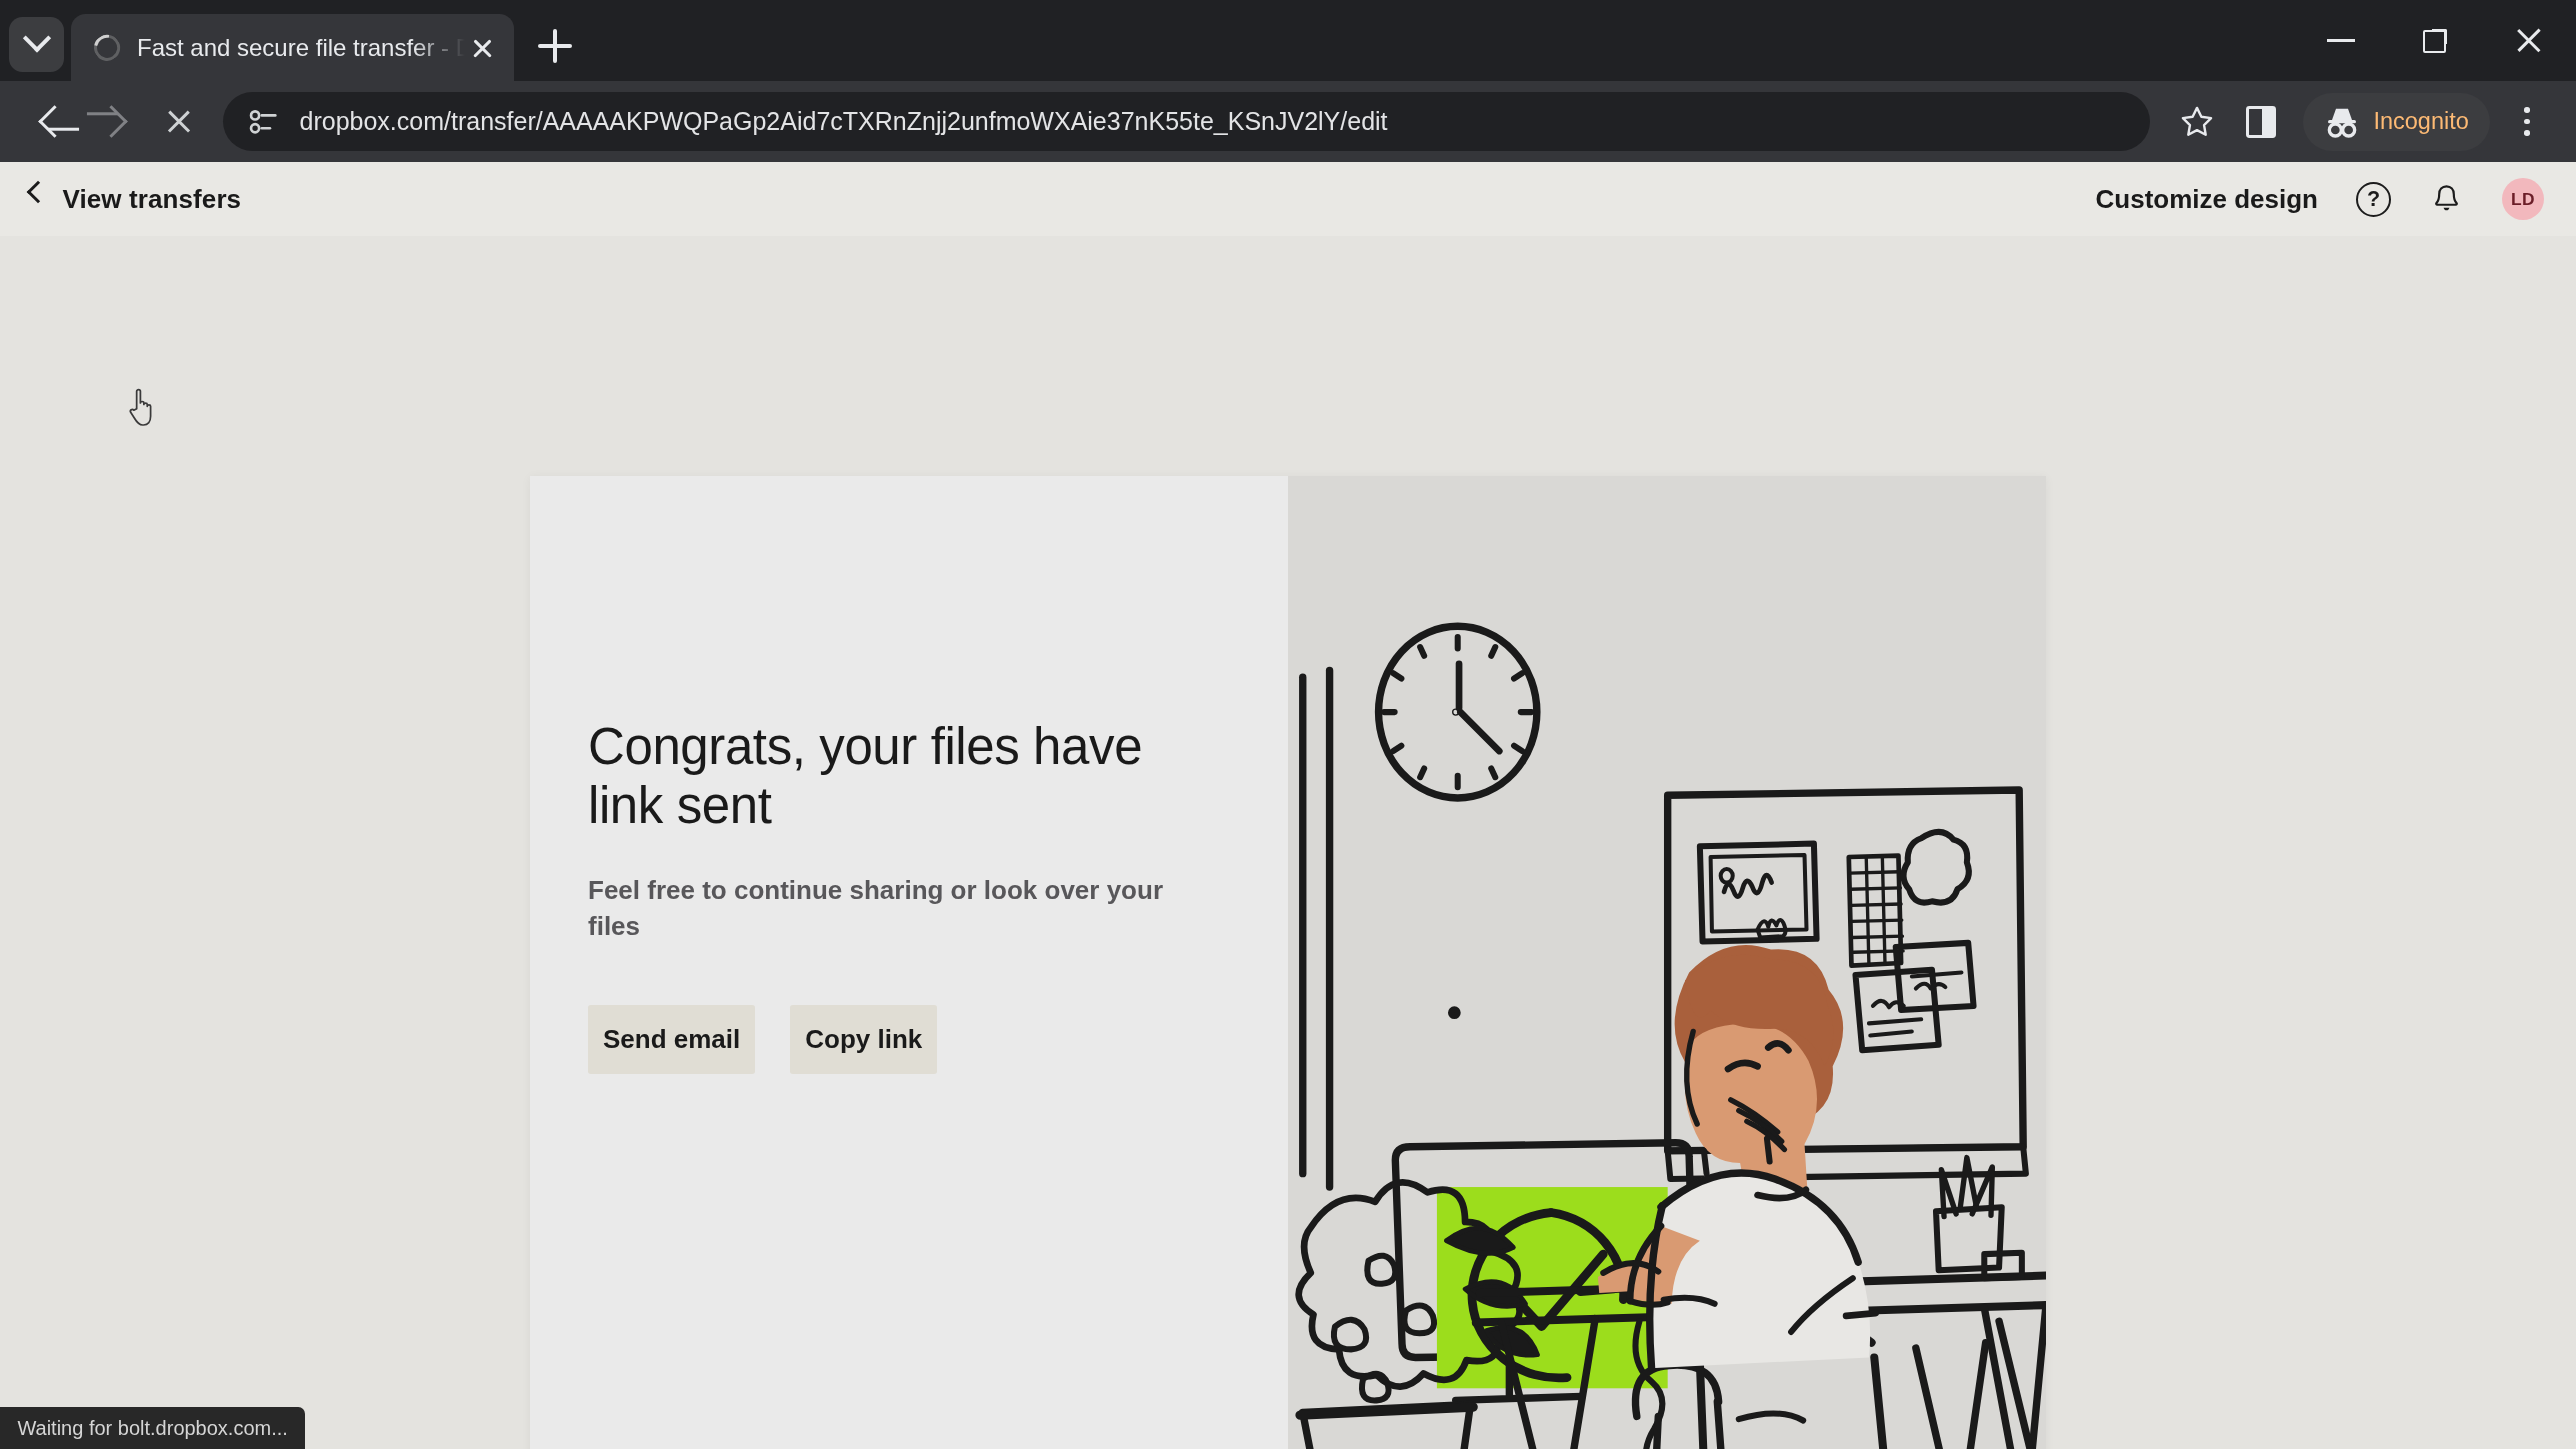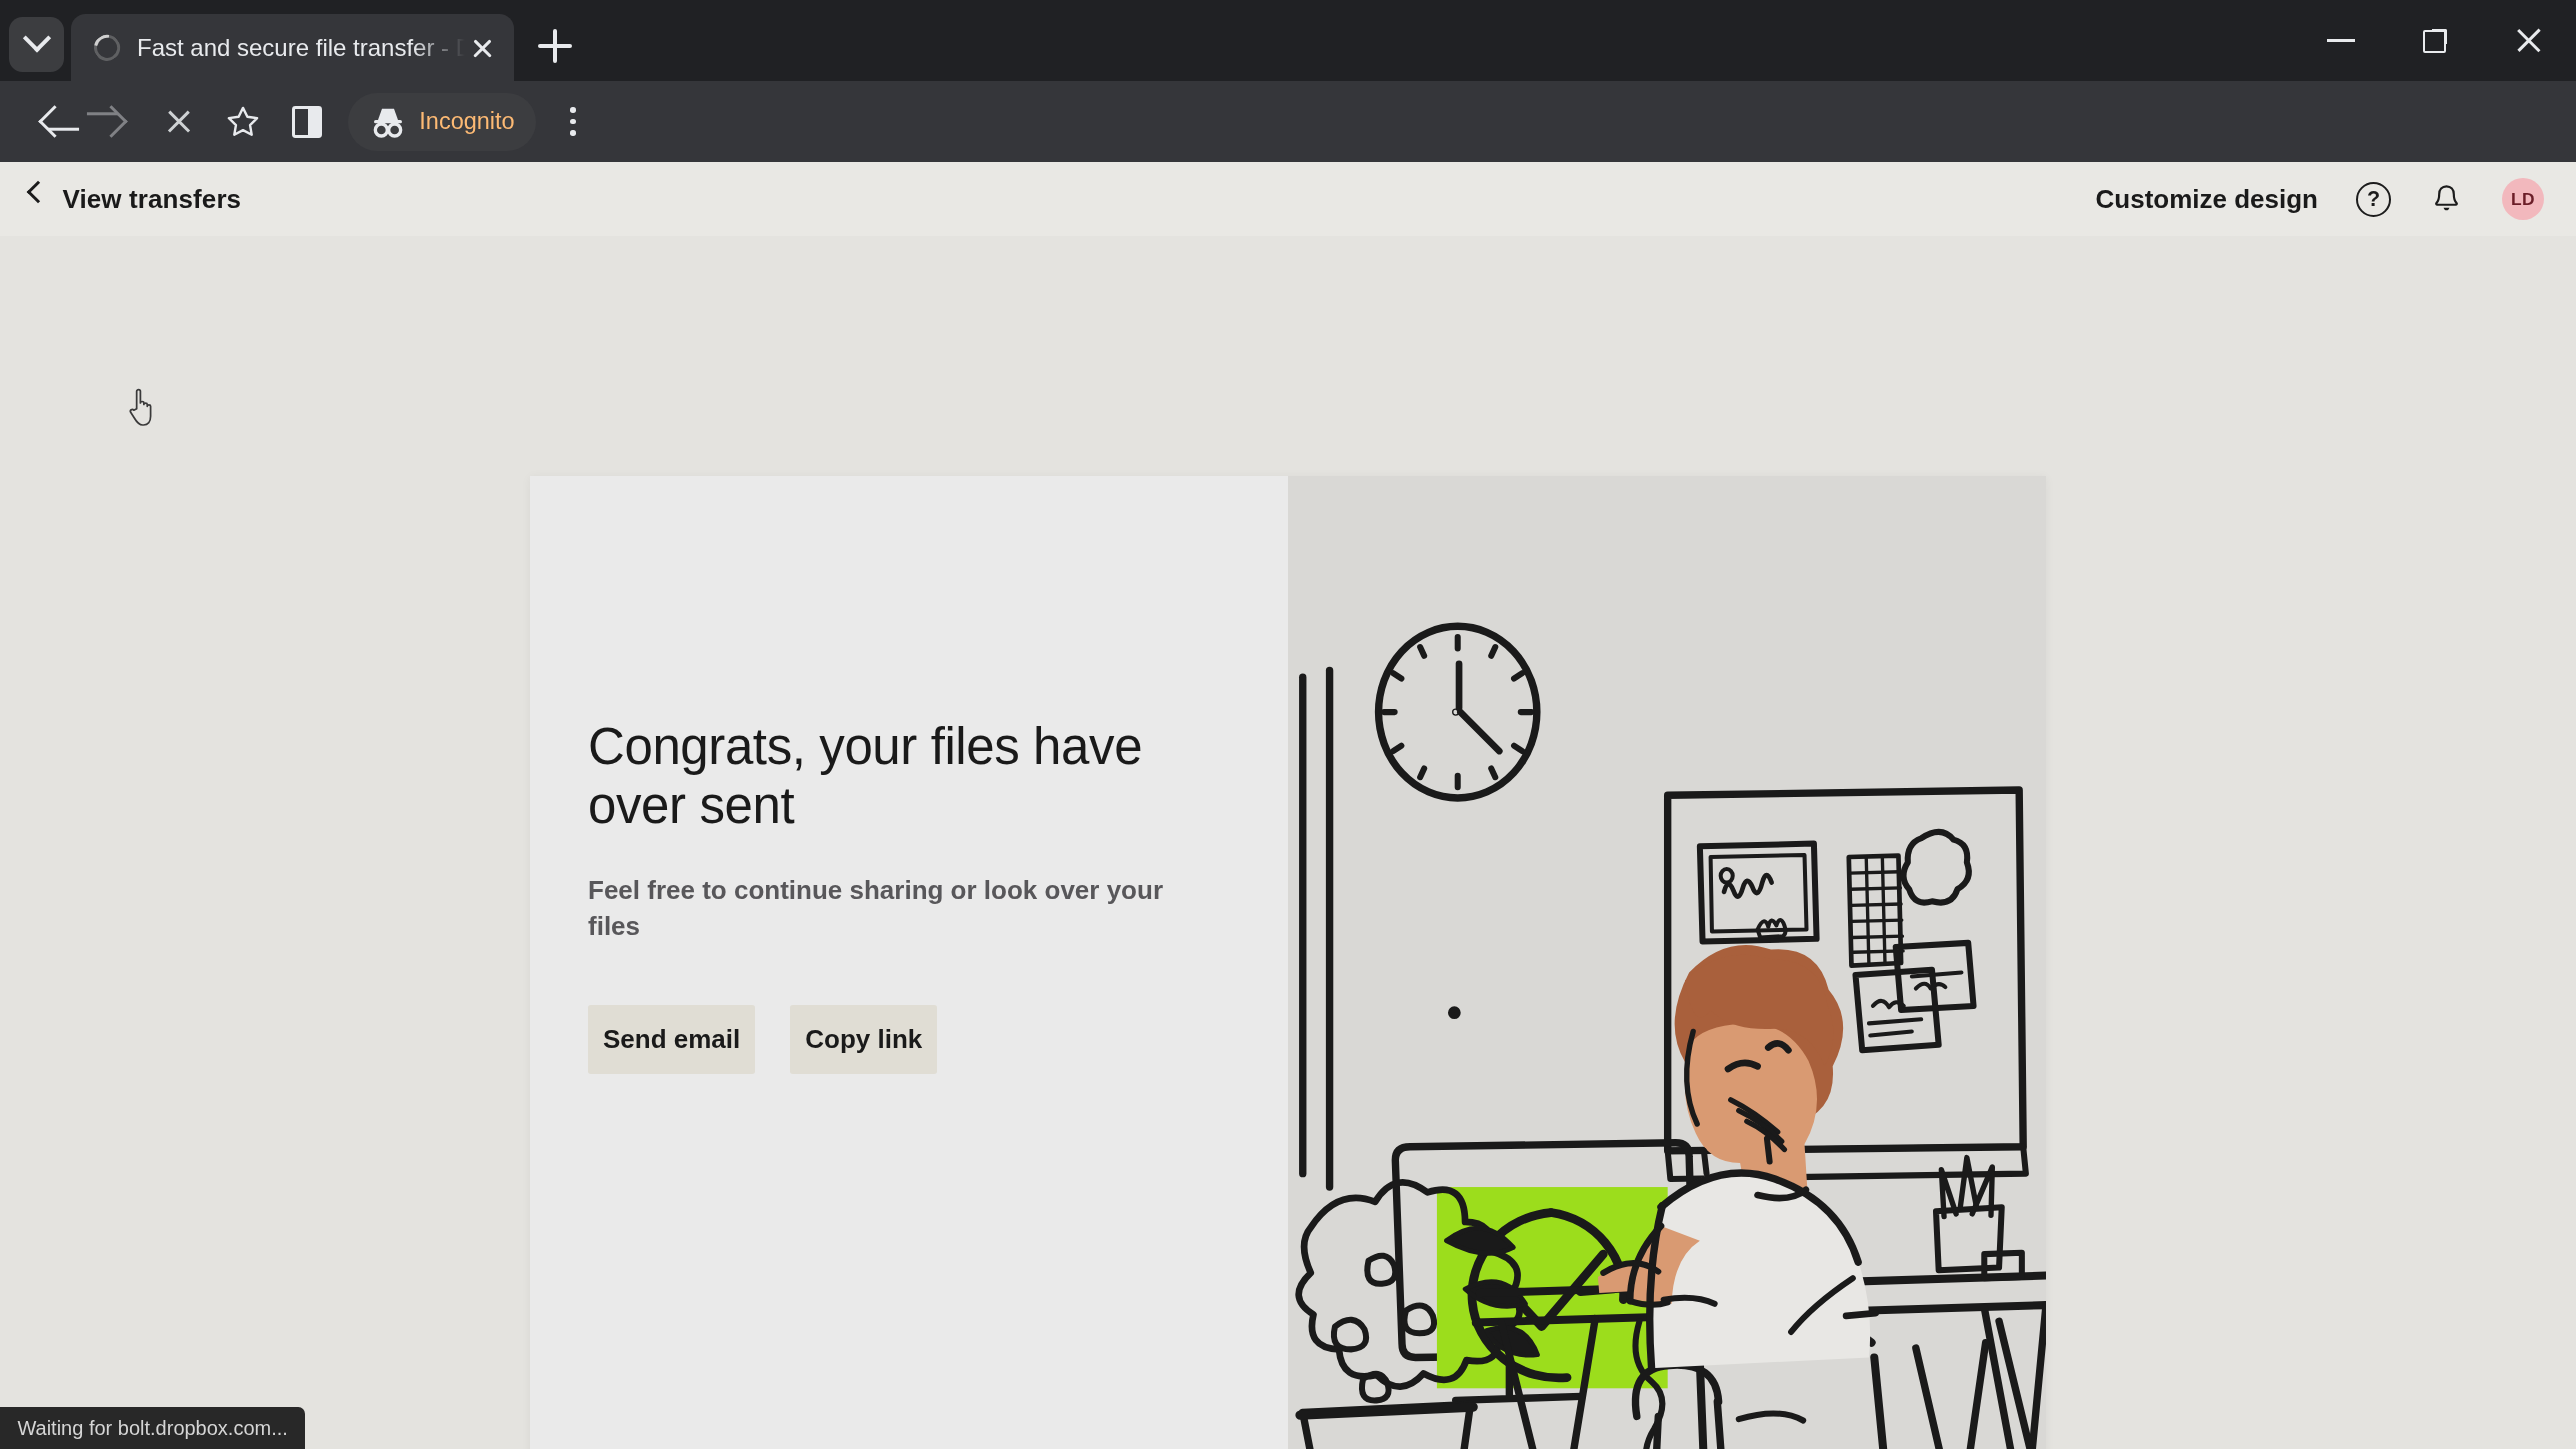--- a/index.html
+++ b/index.html
@@ -307,20 +307,31 @@
     <div class="navbtn">
       <span class="arrow-left"></span>
     </div>
     <div class="navbtn">
       <span class="arrow-right"></span>
     </div>
     <div class="navbtn">
       <span class="stop-x"></span>
     </div>
 
+    <div class="omnibox">
+      <span class="site-icon">
+        <svg viewBox="0 0 46 46" width="31" height="31" aria-hidden="true">
+          <circle cx="12" cy="14" r="6" fill="none" stroke="#cfd2d4" stroke-width="4"></circle>
+          <line x1="22" y1="14" x2="42" y2="14" stroke="#cfd2d4" stroke-width="4" stroke-linecap="round"></line>
+          <circle cx="12" cy="33" r="6" fill="none" stroke="#cfd2d4" stroke-width="4"></circle>
+          <line x1="22" y1="33" x2="34" y2="33" stroke="#cfd2d4" stroke-width="4" stroke-linecap="round"></line>
+        </svg>
+      </span>
+      <span class="url-text">dropbox.com/transfer/AAAAAKPWQPaGp2Aid7cTXRnZnjj2unfmoWXAie37nK55te_KSnJV2lY/edit</span>
+    </div>
 
     <div class="tb-icon">
       <svg width="36" height="36" viewBox="0 0 24 24">
         <path d="M12 2.6l2.9 5.9 6.5.95-4.7 4.6 1.1 6.45L12 17.45 6.2 20.5l1.1-6.45-4.7-4.6 6.5-.95z" fill="none" stroke="#e8eaed" stroke-width="1.6" stroke-linejoin="round"></path>
       </svg>
     </div>
 
     <div class="tb-icon">
       <span class="sidepanel"></span>
     </div>
@@ -363,21 +374,21 @@
       </div>
     </div>
 
     <svg class="cursor" viewBox="0 0 60 72">
       <path d="M16 40V14c0-3.3 5.6-3.3 5.6 0v17.5c0-3 5.2-3 5.2 0v2.2c0-2.9 5.1-2.9 5.1 0v2.8c0-2.8 5-2.8 5 0v15c0 8-4 13-10.5 13H25c-6 0-9-4.5-12.5-10.5L7 45.5c-1.8-3 2.4-6.3 4.7-3.2z" fill="none" stroke="#3a3a3a" stroke-width="2.6" stroke-linejoin="round"></path>
     </svg>
 
     <div class="card">
 
       <div class="card-left">
-        <h1 class="title">Congrats, your files have over sent</h1>
+        <h1 class="title">Congrats, your files have link sent</h1>
         <p class="subtitle">Feel free to continue sharing or look over your files</p>
 
         <div class="btn-row">
           <button class="btn">Send email</button>
           <button class="btn">Copy link</button>
         </div>
 
       </div>
 
       <div class="card-right">

